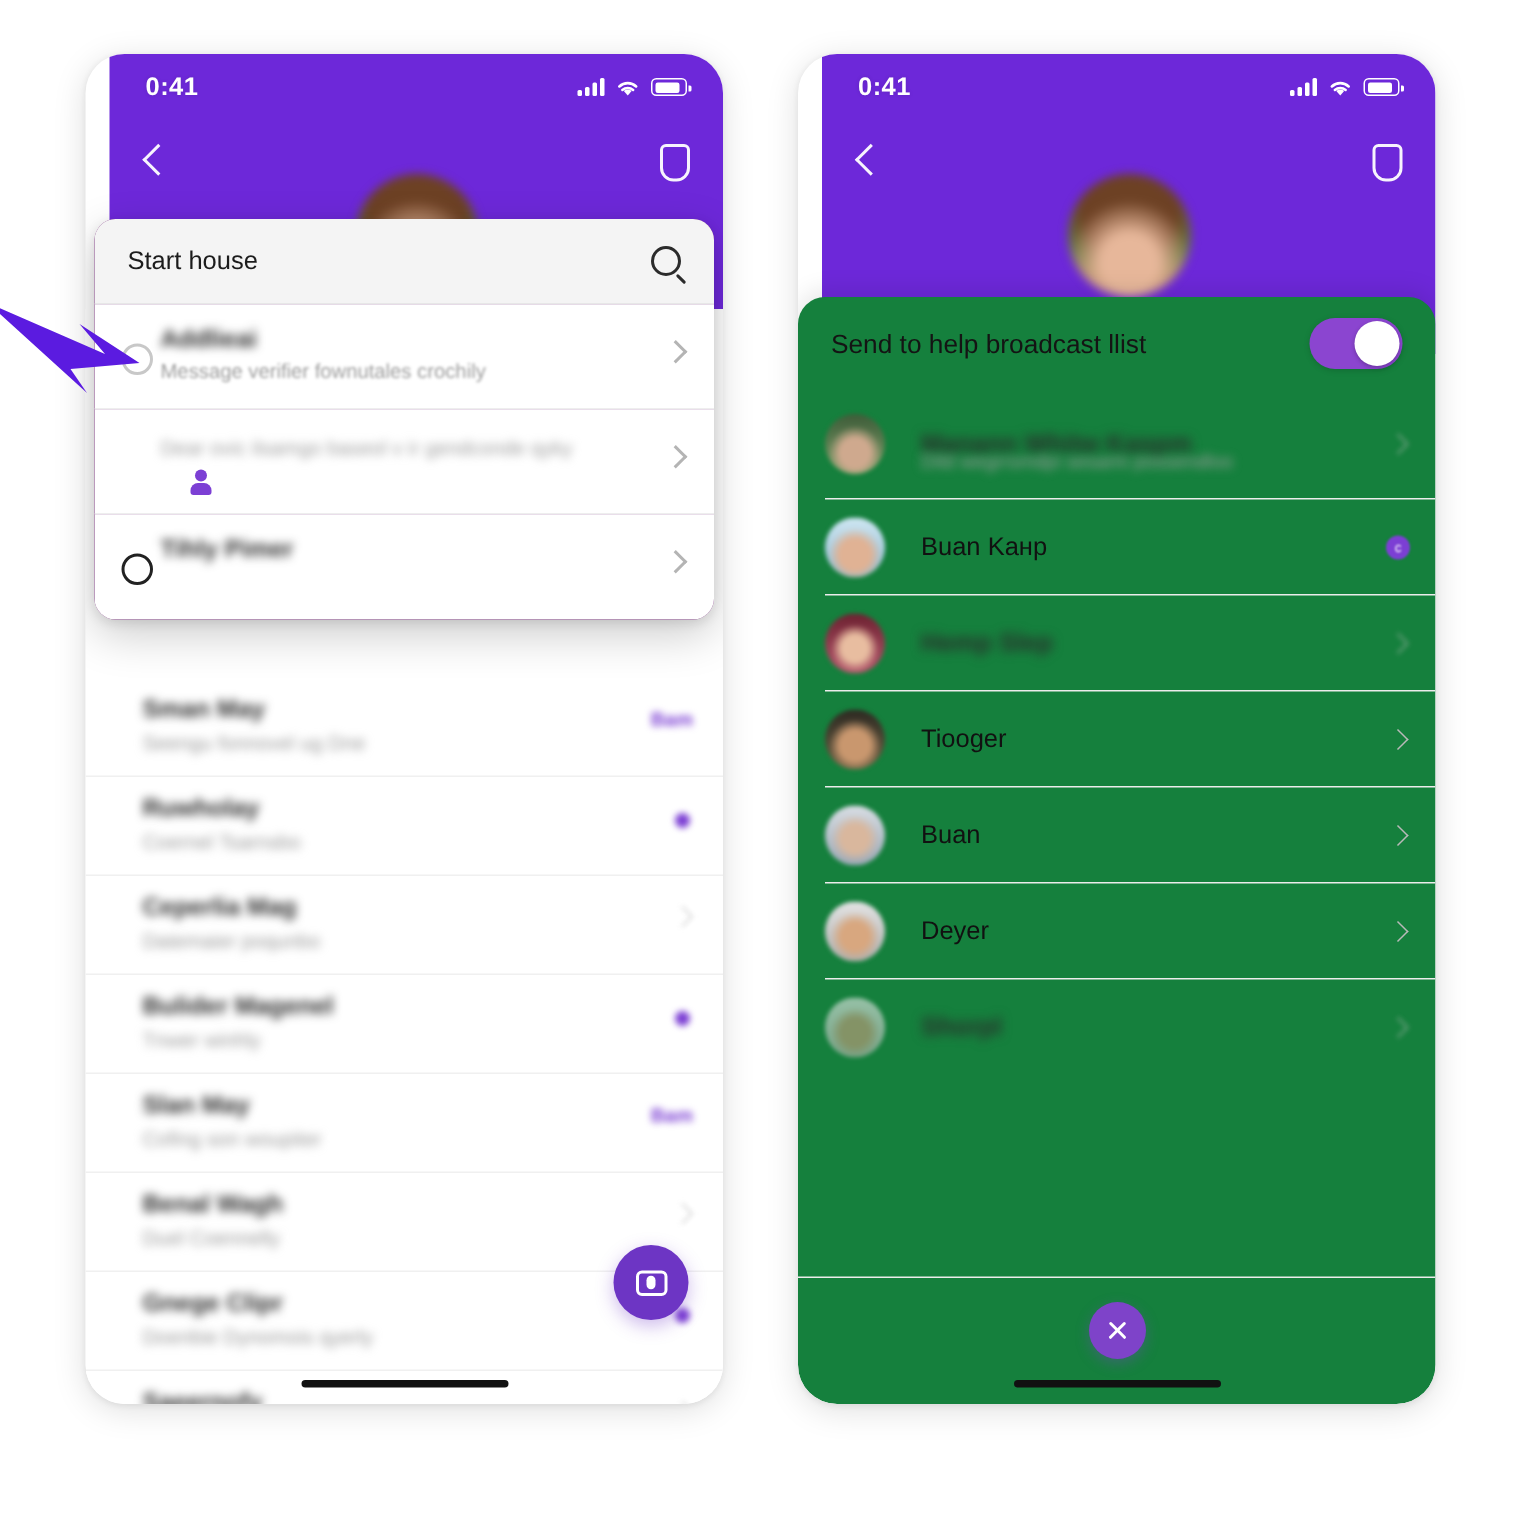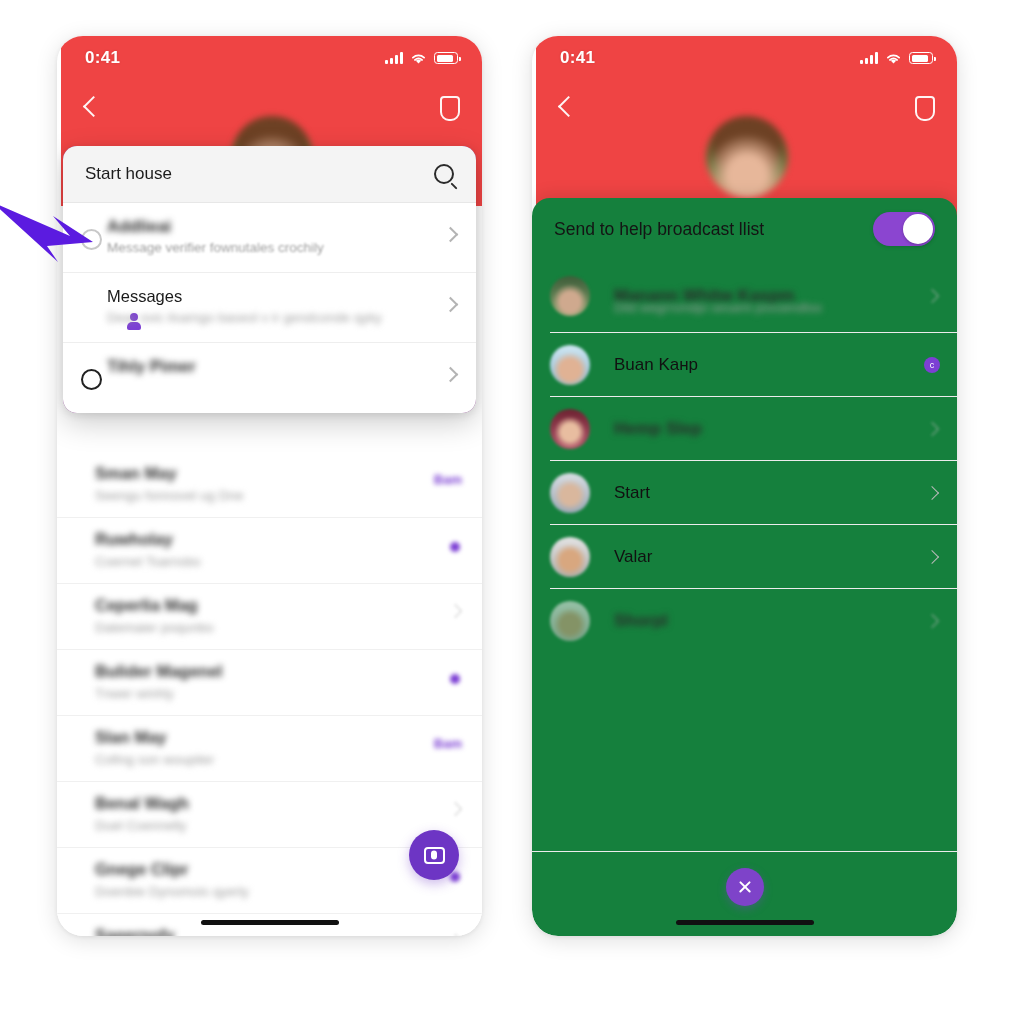--- a/index.html
+++ b/index.html
@@ -17,22 +17,22 @@
     position:absolute;top:36px;width:425px;height:900px;
     border-radius:26px;overflow:hidden;
     background:#ffffff;
     box-shadow:0 4px 22px rgba(0,0,0,.13), 0 1px 4px rgba(0,0,0,.07);
   }
   #phone-left{left:57px;}
   #phone-right{left:532px;}
 
   
   .hdr{
-    position:absolute;left:4px;right:0;top:0;height:170px;
-    background:#ef4444;
+    position:absolute;left:16px;right:0;top:0;height:170px;
+    background:#6d28d9;
     overflow:hidden;
   }
   #phone-right .hdr{height:200px;}
   .statusbar{
     position:absolute;left:0;right:0;top:0;height:44px;
     display:flex;align-items:center;justify-content:space-between;
     padding:0 24px;box-sizing:border-box;color:#fff;
   }
   .clock{font-size:17px;font-weight:bold;letter-spacing:.3px;
          text-shadow:0 0 3px rgba(0,0,0,.12);}
@@ -288,21 +288,20 @@
 
       <div class="dd-item">
         <span class="dd-ico ico-ring" style="opacity:.25"></span>
         <div class="dd-title t-blur">Addlieai</div>
         <div class="dd-sub s-semi">Message verifier fownutales crochily</div>
         <span class="dd-chev"></span>
       </div>
 
       <div class="dd-item">
         <span class="dd-ico ico-person"></span>
-        <div class="dd-title">Messages</div>
         <div class="dd-sub s-blur">Dear ovic  ilsamgo baseol v ir gendconde qyky</div>
         <span class="dd-chev"></span>
       </div>
 
       <div class="dd-item">
         <span class="dd-ico ico-ring"></span>
         <div class="dd-title t-blur">Tihly Pimer</div>
         <span class="dd-chev"></span>
       </div>
     </div>
@@ -362,31 +361,36 @@
           <span class="cname">Buan Kaнp</span>
           <span class="cbadge">c</span>
         </div>
 
         <div class="crow">
           <span class="cav" style="background:radial-gradient(circle at 50% 58%,#e8bda0 0 28%,rgba(0,0,0,0) 52%),linear-gradient(#6d2231,#b4566d)"></span>
           <span class="cname blurred">Hemp Slep</span>
           <span class="cchev dim"></span>
         </div>
 
+        <div class="crow">
+          <span class="cav" style="background:radial-gradient(circle at 50% 60%,#c9976e 0 32%,rgba(0,0,0,0) 56%),linear-gradient(#2e2a22,#6d6146)"></span>
+          <span class="cname">Tiooger</span>
+          <span class="cchev"></span>
+        </div>
 
         <div class="crow">
           <span class="cav" style="background:radial-gradient(circle at 50% 55%,#d9b79d 0 30%,rgba(0,0,0,0) 54%),linear-gradient(#d8dde3,#9aa7b5)"></span>
-          <span class="cname">Start</span>
+          <span class="cname">Buan</span>
           <span class="cchev"></span>
         </div>
 
 
         <div class="crow">
           <span class="cav" style="background:radial-gradient(circle at 50% 58%,#d8a77f 0 30%,rgba(0,0,0,0) 54%),linear-gradient(#e3e3e3,#adadad)"></span>
-          <span class="cname">Valar</span>
+          <span class="cname">Deyer</span>
           <span class="cchev"></span>
         </div>
 
         <div class="crow">
           <span class="cav" style="background:radial-gradient(circle at 50% 58%,#cfa082 0 30%,rgba(0,0,0,0) 54%),linear-gradient(#ececec,#bcbcbc);opacity:.6"></span>
           <span class="cname blurred">Shorpl</span>
           <span class="cchev dim"></span>
         </div>
 
       </div>

